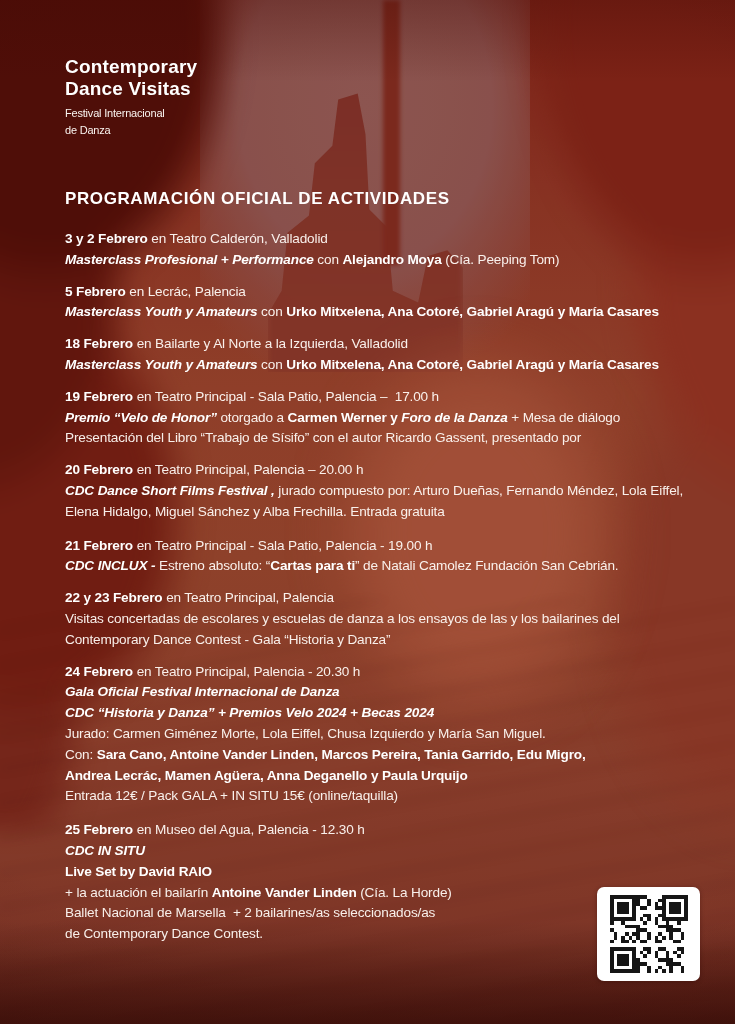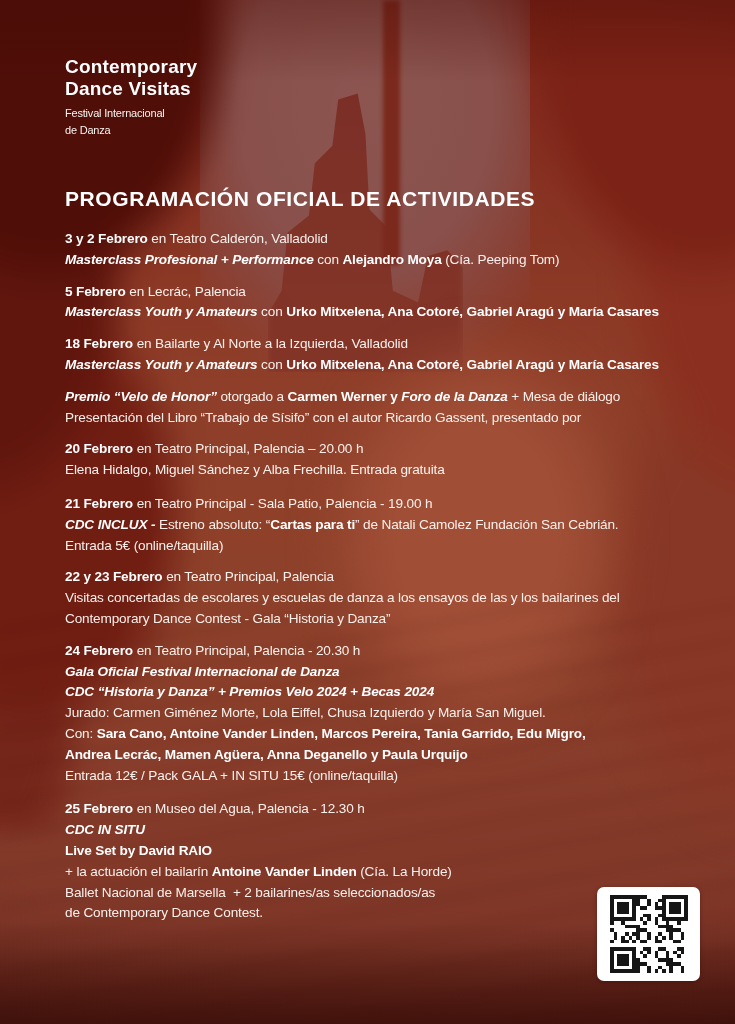--- a/index.html
+++ b/index.html
@@ -34,21 +34,21 @@
     background:repeating-linear-gradient(170deg,rgba(60,10,5,0) 0 26px,rgba(60,10,5,.4) 30px 34px);}
   .tint{position:absolute;inset:0;background:rgba(126,28,16,.16);}
   .vignette{position:absolute;inset:0;background:
       linear-gradient(180deg,rgba(70,10,5,.35) 0%,rgba(70,10,5,0) 8%,rgba(70,10,5,0) 90%,rgba(35,5,3,.55) 100%),
       radial-gradient(125% 85% at 50% 45%,rgba(0,0,0,0) 60%,rgba(66,11,6,.28) 100%);}
   
   .content{position:absolute;inset:0;padding:56px 40px 0 65px;box-sizing:border-box;}
   .logo-line{font-size:19px;font-weight:700;line-height:22px;letter-spacing:.2px;}
   .logo-sub{font-size:11px;font-weight:400;line-height:16.5px;letter-spacing:-.2px;color:rgba(255,251,247,.97);}
   .logo-sub.first{margin-top:5px;}
-  h1.heading{margin:49px 0 0 0;font-size:21px;font-weight:600;letter-spacing:.6px;line-height:24px;color:#fff;}
+  h1.heading{margin:49px 0 0 0;font-size:17px;font-weight:600;letter-spacing:.6px;line-height:24px;color:#fff;}
   .events{margin-top:18px;}
   .event{margin-bottom:11px;}
   .event:nth-child(6){margin-top:13px;}
   .event:nth-child(8){}
   .event:nth-child(9){margin-top:13px;}
   .line{font-size:13.6px;line-height:20.8px;letter-spacing:-.15px;white-space:pre;color:rgba(255,250,246,.95);}
   .seg.r{font-weight:400;}
   .seg.b{font-weight:700;color:#fff;}
   .seg.bi{font-weight:700;font-style:italic;color:#fff;}
   
@@ -90,31 +90,32 @@
         </div>
         <div class="event">
           <div class="line"><span class="seg b">5 Febrero</span><span class="seg r"> en Lecrác, Palencia</span></div>
           <div class="line"><span class="seg bi">Masterclass Youth y Amateurs</span><span class="seg r"> con </span><span class="seg b">Urko Mitxelena, Ana Cotoré, Gabriel Aragú y María Casares</span></div>
         </div>
         <div class="event">
           <div class="line"><span class="seg b">18 Febrero</span><span class="seg r"> en Bailarte y Al Norte a la Izquierda, Valladolid</span></div>
           <div class="line"><span class="seg bi">Masterclass Youth y Amateurs</span><span class="seg r"> con </span><span class="seg b">Urko Mitxelena, Ana Cotoré, Gabriel Aragú y María Casares</span></div>
         </div>
         <div class="event">
+          <div class="line"><span class="seg b">19 Febrero</span><span class="seg r"> en Teatro Principal - Sala Patio, Palencia –  17.00 h</span></div>
           <div class="line"><span class="seg bi">Premio “Velo de Honor”</span><span class="seg r"> otorgado a </span><span class="seg b">Carmen Werner y </span><span class="seg bi">Foro de la Danza</span><span class="seg r"> + Mesa de diálogo</span></div>
           <div class="line"><span class="seg r">Presentación del Libro “Trabajo de Sísifo” con el autor Ricardo Gassent, presentado por</span></div>
         </div>
         <div class="event">
           <div class="line"><span class="seg b">20 Febrero</span><span class="seg r"> en Teatro Principal, Palencia – 20.00 h</span></div>
+          <div class="line"><span class="seg bi">CDC Dance Short Films Festival ,</span><span class="seg r"> jurado compuesto por: Arturo Dueñas, Fernando Méndez, Lola Eiffel,</span></div>
           <div class="line"><span class="seg r">Elena Hidalgo, Miguel Sánchez y Alba Frechilla. Entrada gratuita</span></div>
         </div>
         <div class="event">
           <div class="line"><span class="seg b">21 Febrero</span><span class="seg r"> en Teatro Principal - Sala Patio, Palencia - 19.00 h</span></div>
           <div class="line"><span class="seg bi">CDC INCLUX -</span><span class="seg r"> Estreno absoluto: “</span><span class="seg b">Cartas para ti</span><span class="seg r">” de Natali Camolez Fundación San Cebrián.</span></div>
-          <div class="line"><span class="seg r">Entrada 5€ (online/taquilla)</span></div>
         </div>
         <div class="event">
           <div class="line"><span class="seg b">22 y 23 Febrero</span><span class="seg r"> en Teatro Principal, Palencia</span></div>
           <div class="line"><span class="seg r">Visitas concertadas de escolares y escuelas de danza a los ensayos de las y los bailarines del</span></div>
           <div class="line"><span class="seg r">Contemporary Dance Contest - Gala “Historia y Danza”</span></div>
         </div>
         <div class="event">
           <div class="line"><span class="seg b">24 Febrero</span><span class="seg r"> en Teatro Principal, Palencia - 20.30 h</span></div>
           <div class="line"><span class="seg bi">Gala Oficial Festival Internacional de Danza</span></div>
           <div class="line"><span class="seg bi">CDC “Historia y Danza” + Premios Velo 2024 + Becas 2024</span></div>

